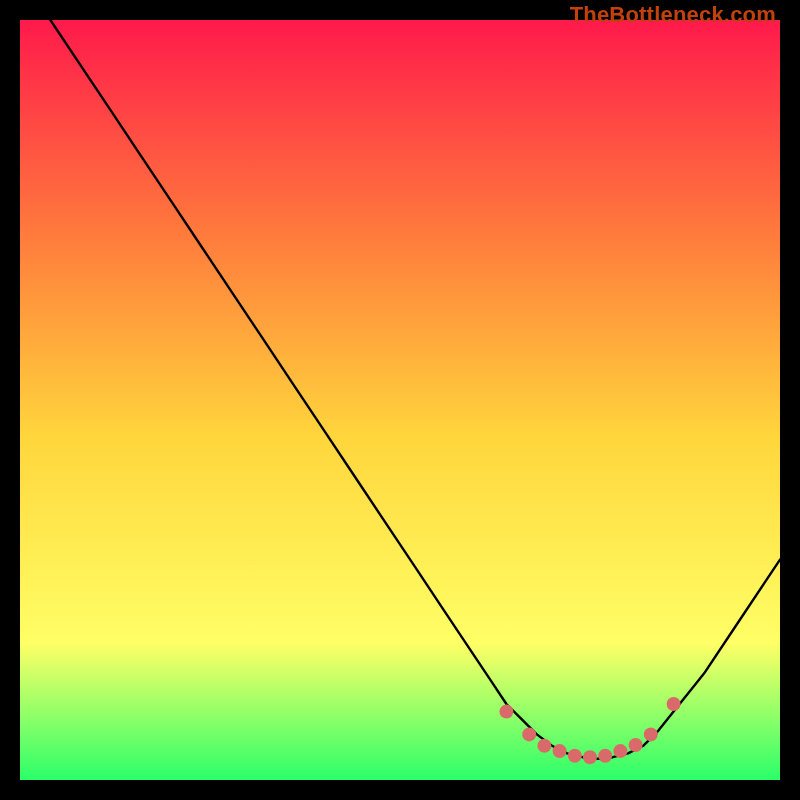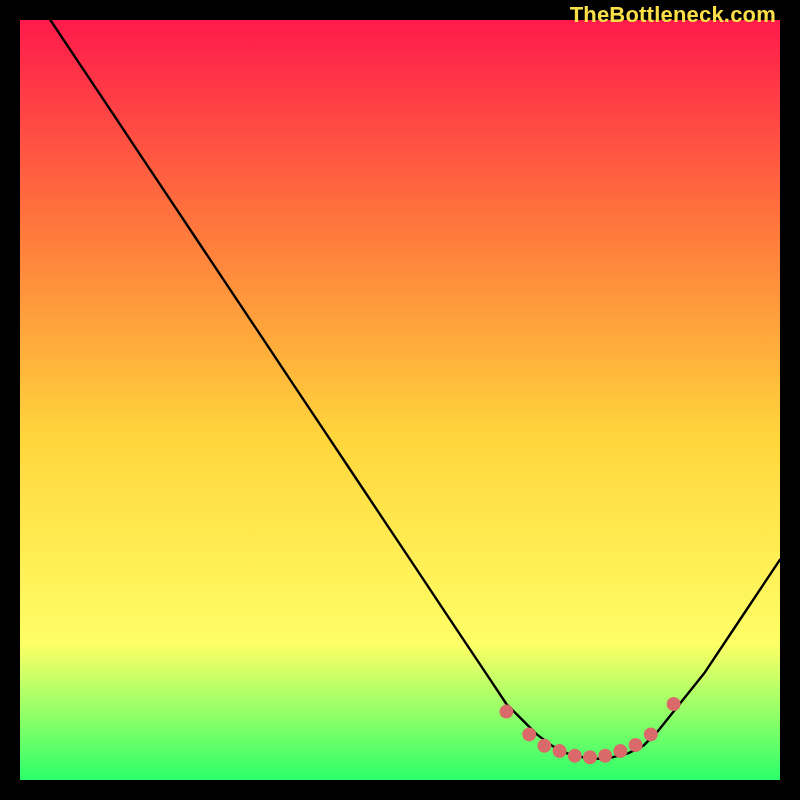--- a/index.html
+++ b/index.html
@@ -19,21 +19,21 @@
     width: 760px;
     height: 760px;
   }
   .watermark {
     position: absolute;
     top: 2px;
     right: 24px;
     font-family: Arial, Helvetica, sans-serif;
     font-size: 22px;
     font-weight: 600;
-    color: #fde047;
+    color: #c2410c;
     letter-spacing: 0.2px;
   }
   svg { display: block; }
 </style>
 </head>
 <body>
 
 <div class="frame">
   <svg class="plot" viewBox="0 0 760 760" preserveAspectRatio="none">
     <defs>

